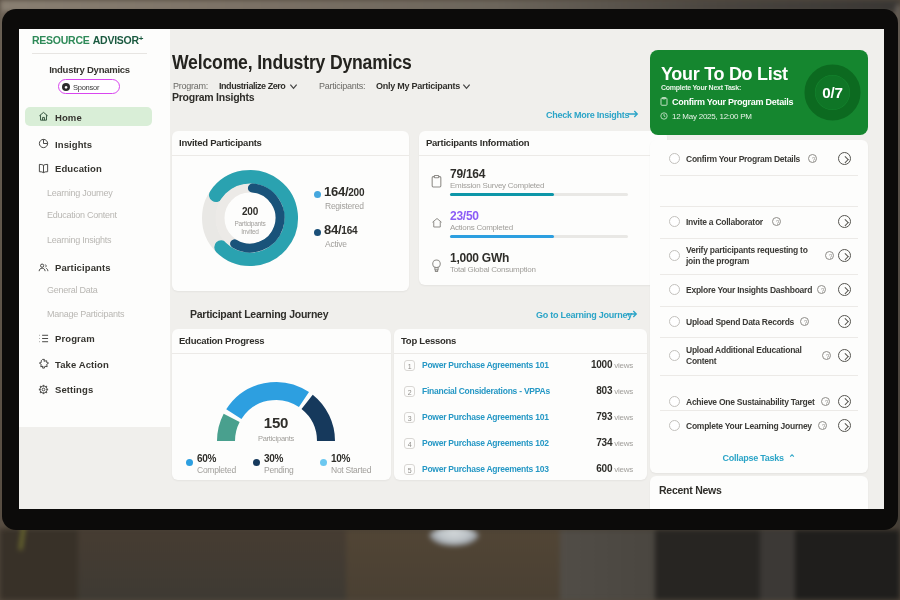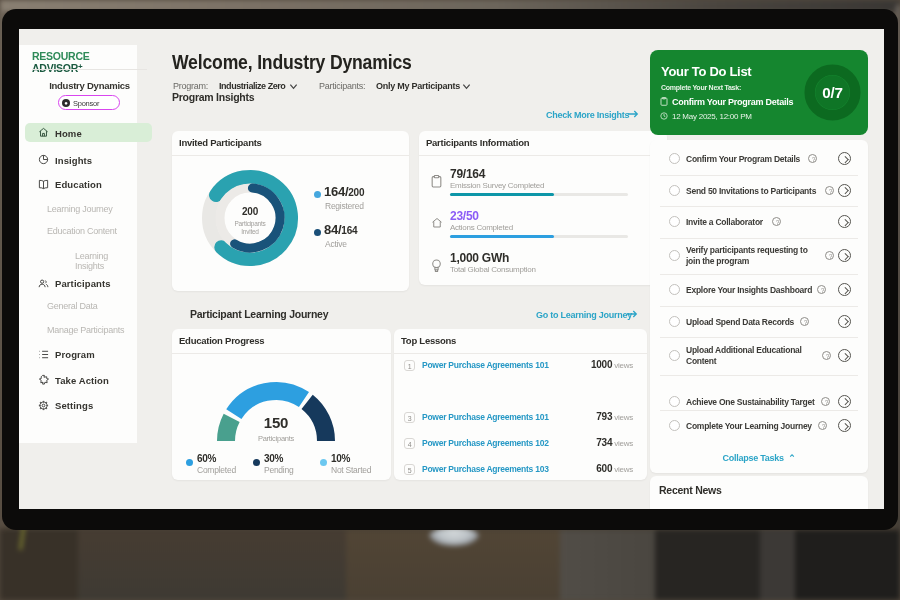--- a/index.html
+++ b/index.html
@@ -5,21 +5,21 @@
   html,body{margin:0;padding:0;width:900px;height:600px;overflow:hidden;background:#544a3e;}
   *{box-sizing:border-box;font-family:"Liberation Sans",sans-serif;letter-spacing:-.25px;}
   .abs{position:absolute;}
   
   #bg{position:absolute;inset:0;filter:blur(2.5px);}
   .band{position:absolute;top:0;bottom:0;}
   
   #monitor{position:absolute;left:2px;top:9px;width:896px;height:521px;background:#0c0b0a;border-radius:14px;}
   #screen{position:absolute;left:17px;top:20px;width:865px;height:480px;background:#f0efec;overflow:hidden;filter:blur(0.35px);}
   
-  #sidebar{position:absolute;left:0;top:16px;width:118px;height:398px;background:#fdfdfc;}
+  #sidebar{position:absolute;left:0;top:0;width:151px;height:398px;background:#fdfdfc;}
   .menuitem{position:absolute;left:36px;font-size:9.5px;font-weight:bold;color:#35342f;letter-spacing:.1px;}
   .submenu{position:absolute;left:28px;font-size:9px;color:#b9b7b3;}
   .micon{position:absolute;left:19px;width:11px;height:11px;}
   
   .card{position:absolute;background:#fdfdfc;border-radius:6px;box-shadow:0 1px 2px rgba(0,0,0,0.05);}
   .ctitle{position:absolute;left:7px;top:6px;font-size:9.5px;font-weight:bold;color:#2f2e2a;}
   .cdiv{position:absolute;left:0;right:0;top:24px;height:1px;background:#eceae7;}
   .teal{color:#2ba4c7;font-weight:bold;}
   .gray{color:#a09e9a;}
   h1{position:absolute;margin:0;font-size:20px;font-weight:bold;color:#24231f;letter-spacing:-.2px;transform:scaleX(.88);transform-origin:0 0;}
@@ -89,21 +89,21 @@
           <path d="M12 3v9h9"></path>
         </svg>
     <div class="menuitem" style="top:110px;">Insights</div>
     <svg class="micon" style="top:134px;" viewBox="0 0 24 24" fill="none" stroke="#3a3a38" stroke-width="2">
           <path d="M12 5c-2-1.5-5-2-9-2v16c4 0 7 .5 9 2 2-1.5 5-2 9-2V3c-4 0-7 .5-9 2z"></path>
           <path d="M12 5v16"></path>
         </svg>
     <div class="menuitem" style="top:134px;">Education</div>
     <div class="submenu" style="top:159px;">Learning Journey</div>
     <div class="submenu" style="top:181px;">Education Content</div>
-    <div class="submenu" style="top:206px;margin-left:28px;">Learning Insights</div>
+    <div class="submenu" style="top:206px;">Learning Insights</div>
     <svg class="micon" style="top:233px;" viewBox="0 0 24 24" fill="none" stroke="#3a3a38" stroke-width="2">
           <circle cx="9" cy="8" r="3.5"></circle>
           <path d="M2.5 20c0-4 3-6.5 6.5-6.5s6.5 2.5 6.5 6.5"></path>
           <path d="M16 5.5a3.5 3.5 0 0 1 0 6"></path>
           <path d="M18 14c2.2.8 3.5 2.8 3.5 6"></path>
         </svg>
     <div class="menuitem" style="top:233px;">Participants</div>
     <div class="submenu" style="top:256px;">General Data</div>
     <div class="submenu" style="top:280px;">Manage Participants</div>
     <svg class="micon" style="top:304px;" viewBox="0 0 24 24" fill="none" stroke="#3a3a38" stroke-width="2">
@@ -213,39 +213,44 @@
   </div>
 
   <div class="card" style="left:375px;top:300px;width:253px;height:151px;">
     <div class="ctitle">Top Lessons</div>
     <div class="cdiv"></div>
     <div class="lrow" style="top:26px;">
           <span class="lnum">1</span>
           <span class="llink">Power Purchase Agreements 101</span>
           <span class="lviews"><b>1000</b> <span class="gray">views</span></span>
         </div>
+    <div class="lrow" style="top:52px;">
+          <span class="lnum">2</span>
+          <span class="llink">Financial Considerations - VPPAs</span>
+          <span class="lviews"><b>803</b> <span class="gray">views</span></span>
+        </div>
     <div class="lrow" style="top:78px;">
           <span class="lnum">3</span>
           <span class="llink">Power Purchase Agreements 101</span>
           <span class="lviews"><b>793</b> <span class="gray">views</span></span>
         </div>
     <div class="lrow" style="top:104px;">
           <span class="lnum">4</span>
           <span class="llink">Power Purchase Agreements 102</span>
           <span class="lviews"><b>734</b> <span class="gray">views</span></span>
         </div>
     <div class="lrow" style="top:130px;">
           <span class="lnum">5</span>
           <span class="llink">Power Purchase Agreements 103</span>
           <span class="lviews"><b>600</b> <span class="gray">views</span></span>
         </div>
   </div>
 
   <div class="abs" style="left:631px;top:21px;width:218px;height:85px;background:#15862f;border-radius:8px;">
-    <div class="abs" style="left:11px;top:14px;font-size:13px;font-weight:bold;color:#fff;letter-spacing:-.3px;">Your To Do List</div>
+    <div class="abs" style="left:11px;top:14px;font-size:18px;font-weight:bold;color:#fff;letter-spacing:-.3px;">Your To Do List</div>
     <div class="abs" style="left:11px;top:33.5px;font-size:7px;font-weight:bold;color:#e8f3e8;">Complete Your Next Task:</div>
     <div class="abs" style="left:22px;top:46.5px;font-size:9px;font-weight:bold;color:#fff;">Confirm Your Program Details</div>
     <div class="abs" style="left:22px;top:61.5px;font-size:8px;color:#e8f3e8;">12 May 2025, 12:00 PM</div>
     <svg class="abs" style="left:10px;top:47px;width:8px;height:9px;" viewBox="0 0 20 24" fill="none" stroke="#d4ead4" stroke-width="2.4">
           <rect x="2" y="3" width="16" height="19" rx="2"></rect>
           <rect x="6" y="1" width="8" height="4" rx="1"></rect>
         </svg>
     <svg class="abs" style="left:10px;top:62px;width:8px;height:8px;" viewBox="0 0 20 20" fill="none" stroke="#d4ead4" stroke-width="2">
           <circle cx="10" cy="10" r="8"></circle>
           <path d="M10 5v5l3.5 2"></path>
@@ -258,26 +263,20 @@
   </div>
 
   <div class="card" id="todocard" style="left:631px;top:111px;width:218px;height:333px;">
     <div class="trow" style="top:3px;height:32px;">
           <span class="tcirc"></span>
           <span class="ttext">Confirm Your Program Details</span>
           <span class="thelp" style="left:158px;"></span>
           <span class="tgo"></span>
         </div>
     <div class="tline" style="top:35px;"></div>
-    <div class="trow" style="top:35px;height:31px;">
-          <span class="tcirc"></span>
-          <span class="ttext">Send 50 Invitations to Participants</span>
-          <span class="thelp" style="left:175px;"></span>
-          <span class="tgo"></span>
-        </div>
     <div class="tline" style="top:66px;"></div>
     <div class="trow" style="top:66px;height:32px;">
           <span class="tcirc"></span>
           <span class="ttext">Invite a Collaborator</span>
           <span class="thelp" style="left:122px;"></span>
           <span class="tgo"></span>
         </div>
     <div class="tline" style="top:98px;"></div>
     <div class="trow" style="top:98px;height:36px;">
           <span class="tcirc"></span>

